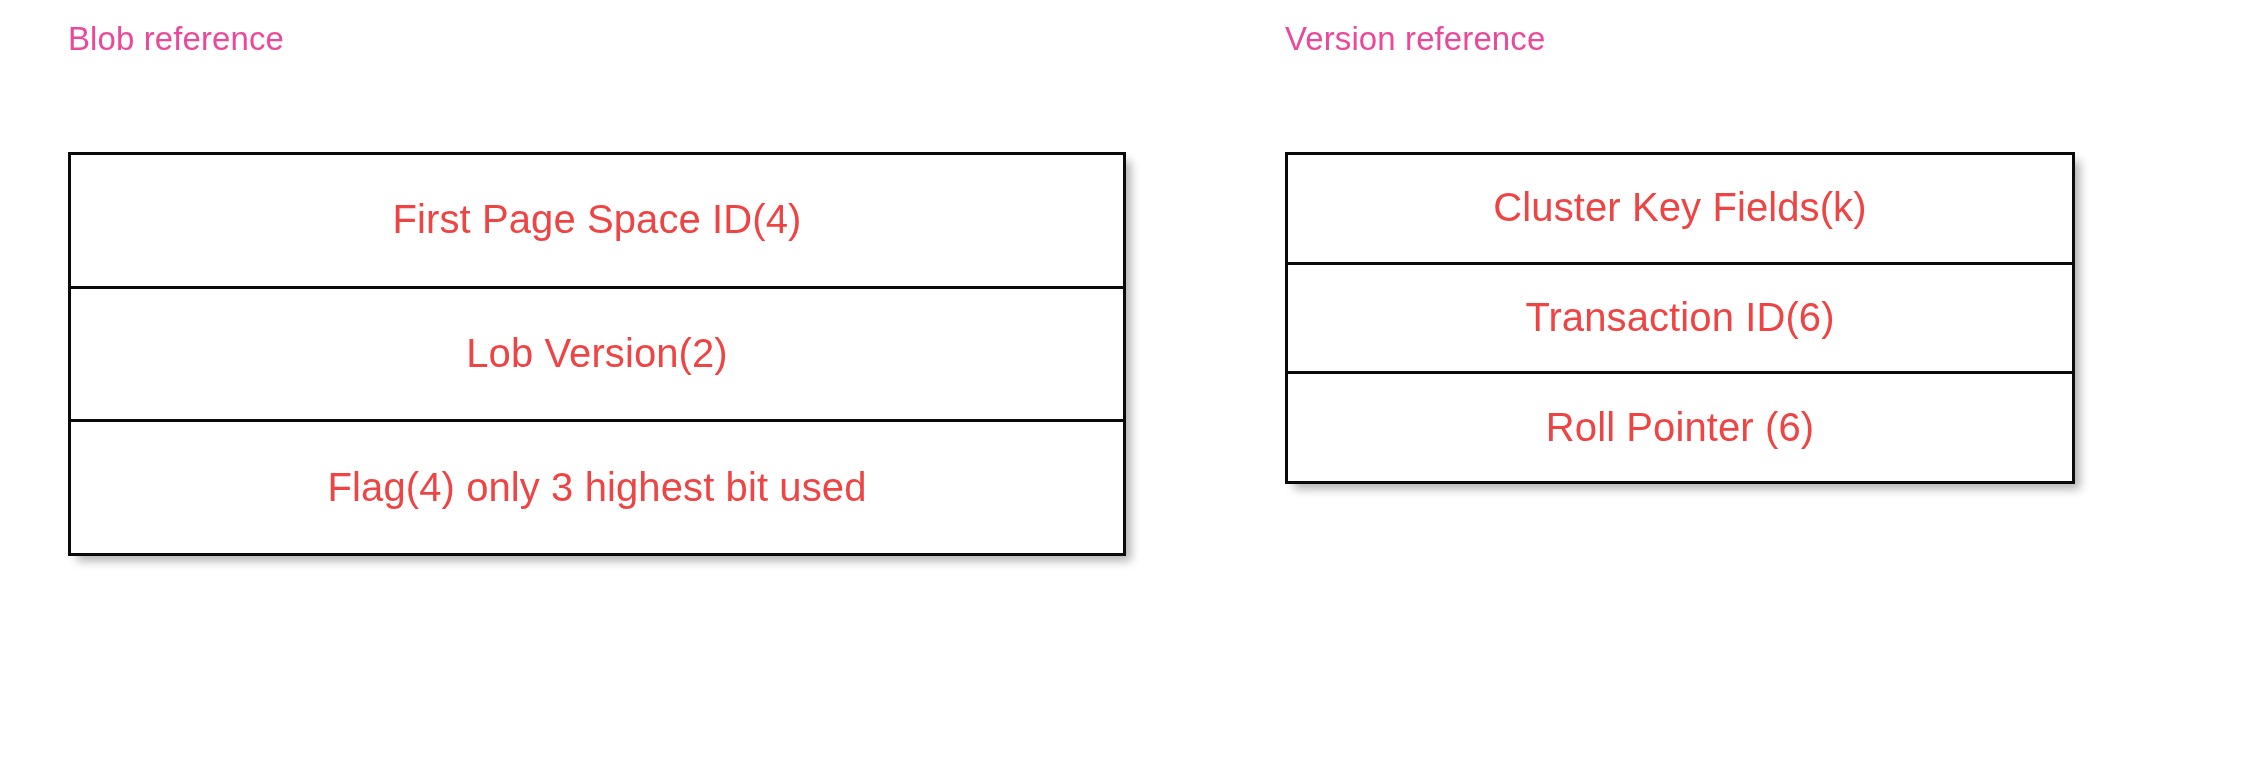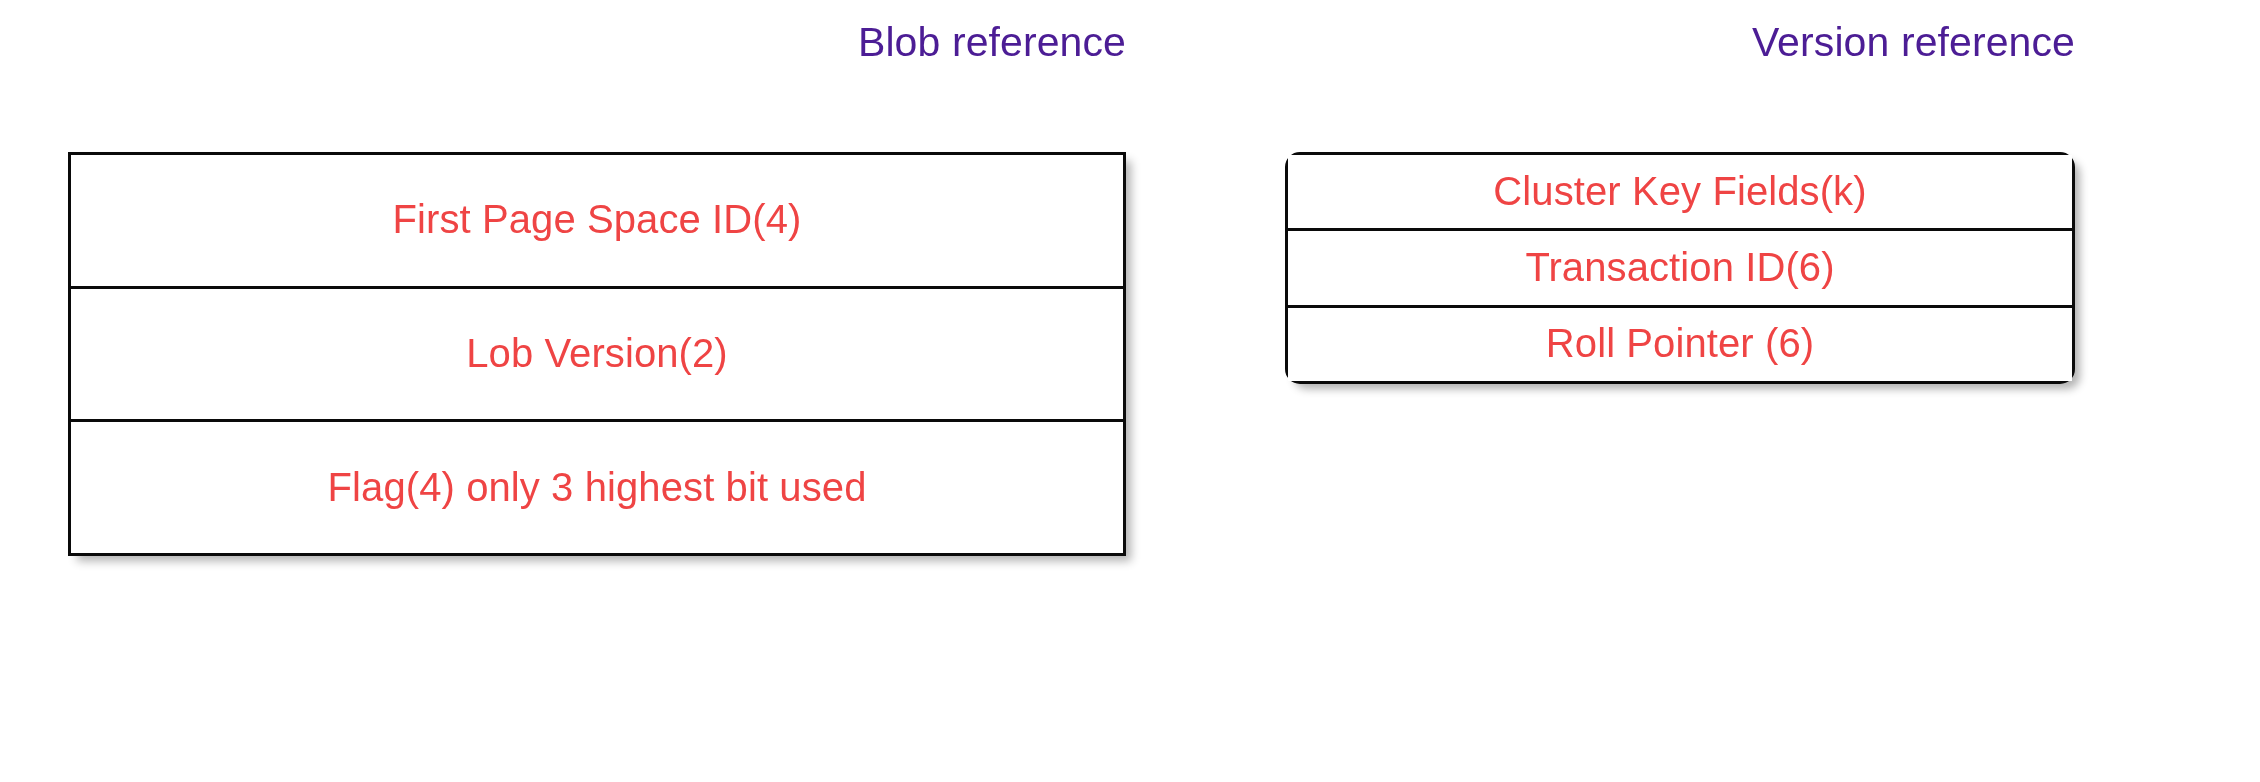--- a/index.html
+++ b/index.html
@@ -25,25 +25,25 @@
   
   .diagram {
     position: absolute;
   }
 
   .diagram-title {
     position: absolute;
     top: 0;
     left: 0;
     width: 100%;
-    text-align: right;
-    font-size: 41px;
+    text-align: left;
+    font-size: 33px;
     line-height: 1;
     letter-spacing: 0.1px;
-    color: #4c1d95;
+    color: #ec4899;
     white-space: nowrap;
   }
 
   
   .field-table {
     position: absolute;
     box-sizing: border-box;
     background: #ffffff;
     border: 3px solid #0a0a0a;
     box-shadow: 7px 7px 9px -2px rgba(0, 0, 0, 0.30);
@@ -91,22 +91,21 @@
   
   #diagram-cluster-reference {
     left: 1285px;
     top: 22px;
     width: 790px;
   }
   #diagram-cluster-reference .field-table {
     left: 0;
     top: 130px;
     width: 790px;
-    height: 232px;
-    border-radius: 15px;
+    height: 332px;
   }
 </style>
 </head>
 <body>
 
 <div id="canvas">
 
   <div class="diagram" id="diagram-blob-reference">
 
     <div class="diagram-title">Blob reference</div>

